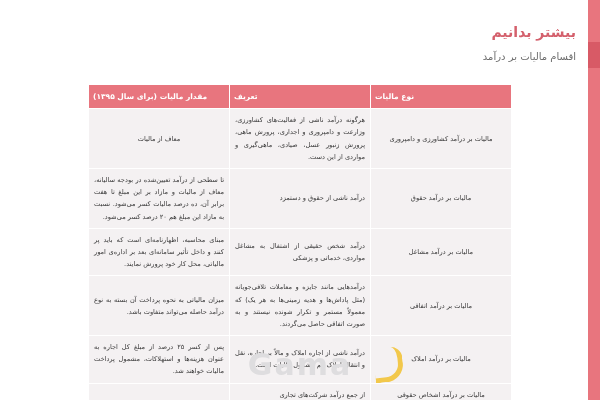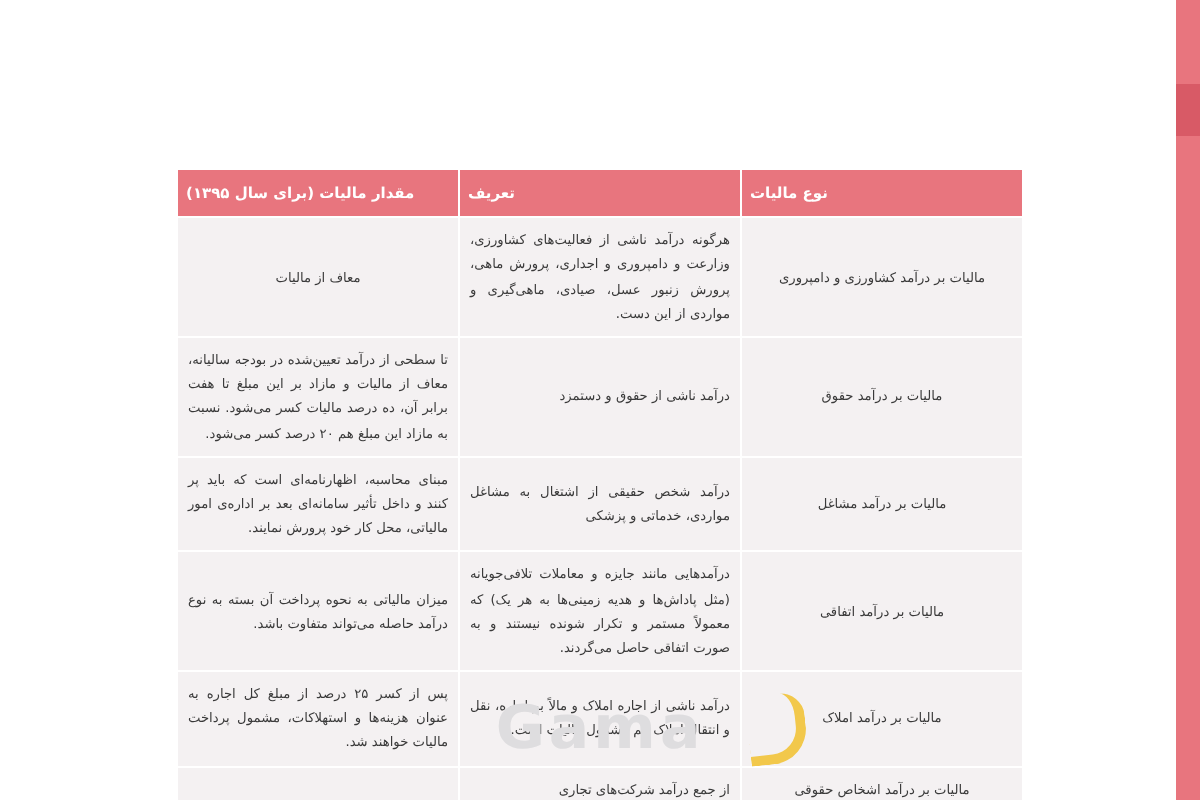--- a/index.html
+++ b/index.html
@@ -138,20 +138,22 @@
 </style>
 </head>
 <body>
 
 <div class="slide">
 
   <div class="accent-bar"></div>
   <div class="accent-tab"></div>
 
   <div class="heading-block">
+    <div class="title">بیشتر بدانیم</div>
+    <div class="subtitle">اقسام مالیات بر درآمد</div>
   </div>
 
   <table class="info">
     <thead>
       <tr>
         <th>نوع مالیات</th>
         <th>تعریف</th>
         <th>مقدار مالیات (برای سال ۱۳۹۵)</th>
       </tr>
     </thead>

